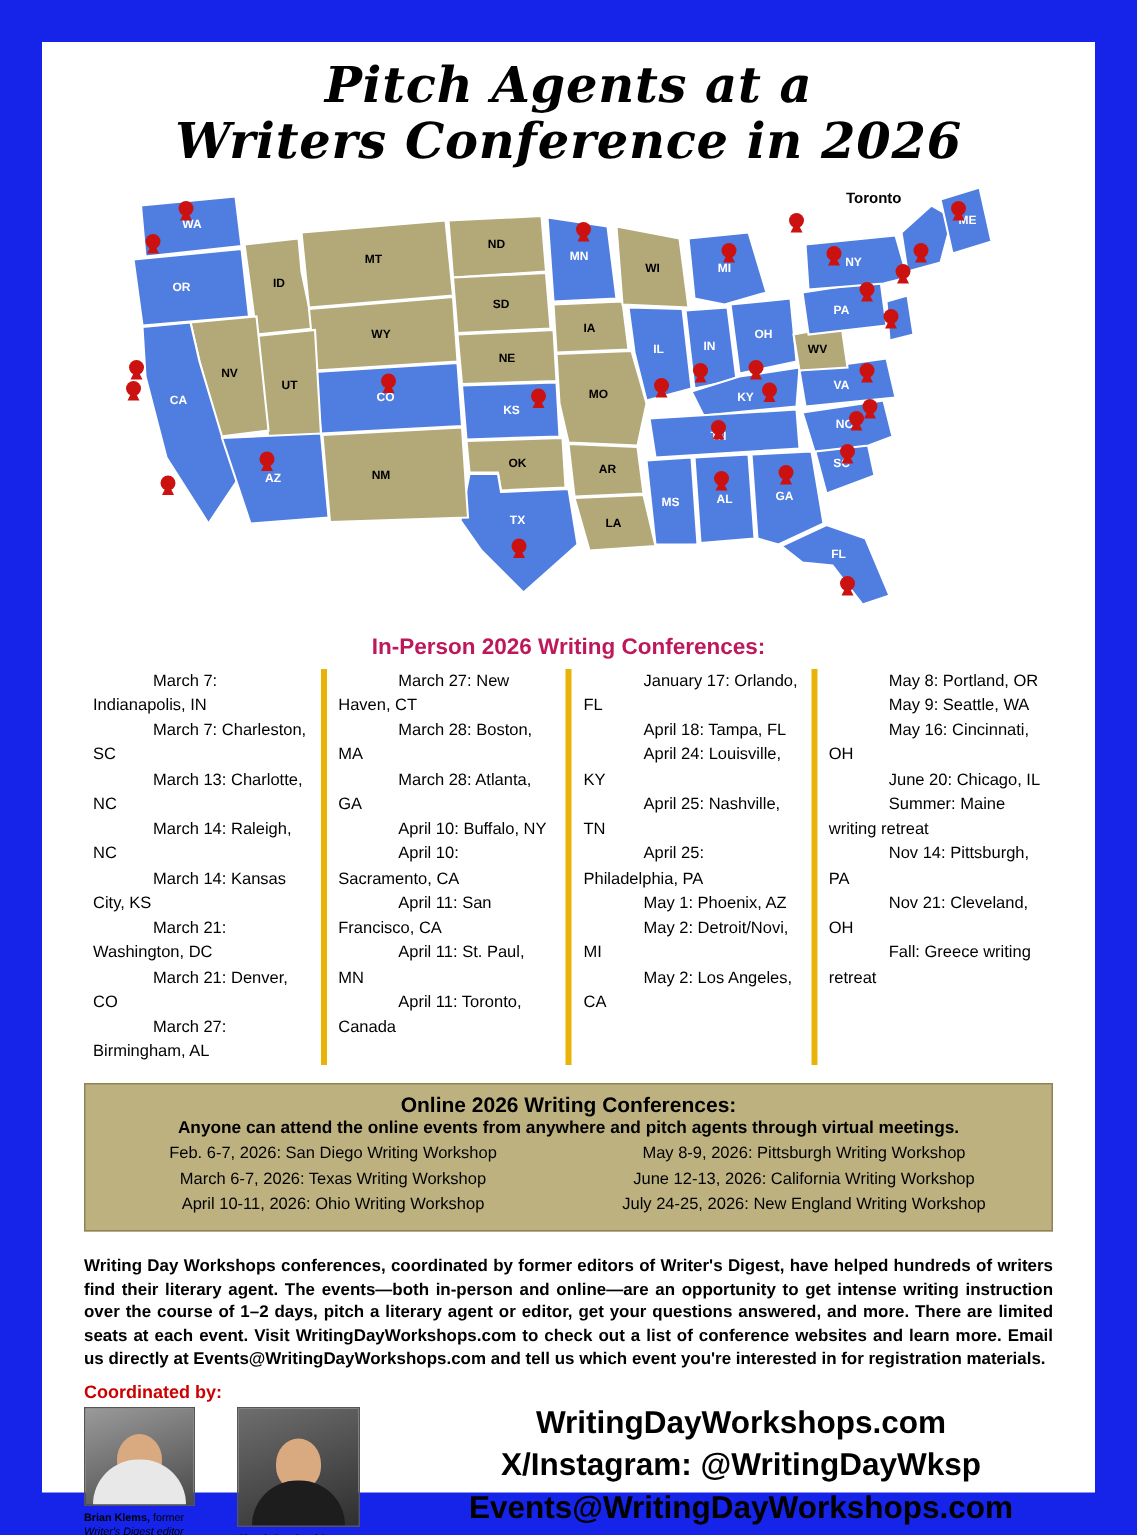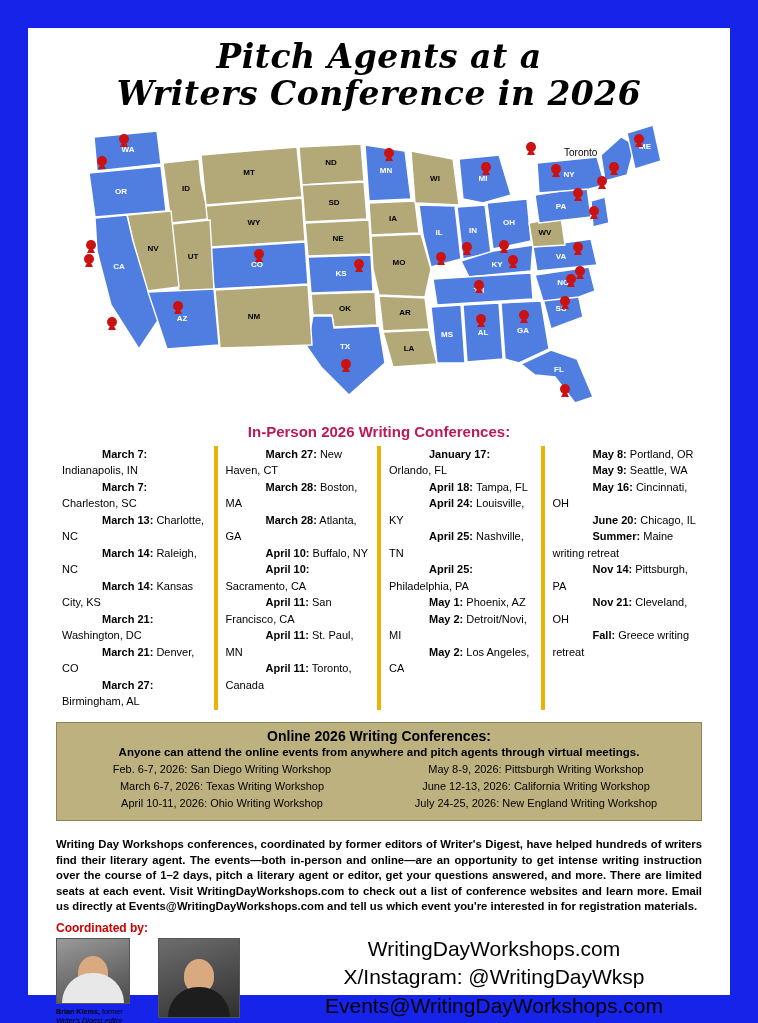--- a/index.html
+++ b/index.html
@@ -29,22 +29,22 @@
   .title .l2{display:block;font-size:33px;}
 
   
   .map-wrap{
     position:relative;
     width:660px;height:300px;
     margin:6px auto 0 auto;
   }
   .map-wrap svg{display:block;}
   .toronto-label{
-    position:absolute;left:515px;top:28px;
-    font-size:10px;font-weight:normal;color:#000;
+    position:absolute;left:515px;top:8px;
+    font-size:10px;font-weight:bold;color:#000;
   }
 
   
   .sec-title{
     text-align:center;
     font-size:15px;font-weight:bold;color:#be185d;
     margin:4px 0 6px 0;
   }
 
   
@@ -54,21 +54,21 @@
     padding:0 0 6px 0;
   }
   .col{
     flex:1;
     font-size:11px;
     line-height:1.5;
     color:#000;
     padding:0 8px;
   }
   .col + .col{border-left:4px solid #eab308;}
-  .col .d{font-weight:bold;padding-left:40px;}
+  .col .d{font-weight:normal;padding-left:40px;}
 
   
   .online{
     width:646px;margin:6px auto 16px auto;
     background:#bdb municipal;
     background:#bdb27f;
     border:1px solid #8d8355;
     padding:5px 8px 8px 8px;
     box-sizing:border-box;
   }
@@ -127,21 +127,21 @@
   .person.p2 .ph .body{background:#e8e8e8;}
   .person .cap{
     font-size:7.2px;line-height:1.32;color:#000;margin-top:3px;
   }
   .person .cap b{font-weight:bold;}
   .person .cap i{font-style:italic;}
   .links{
     flex:1;text-align:center;padding-top:14px;
   }
   .links div{
-    font-size:21px;font-weight:normal;color:#000;line-height:1.35;
+    font-size:21px;font-weight:bold;color:#000;line-height:1.35;
     font-family:"Liberation Sans", sans-serif;
   }
   .state-label{font-size:8px;font-weight:bold;fill:#000;}
   .state-label.w{fill:#ffffff;}
 </style>
 </head>
 <body>
 
 <div class="page">
 

